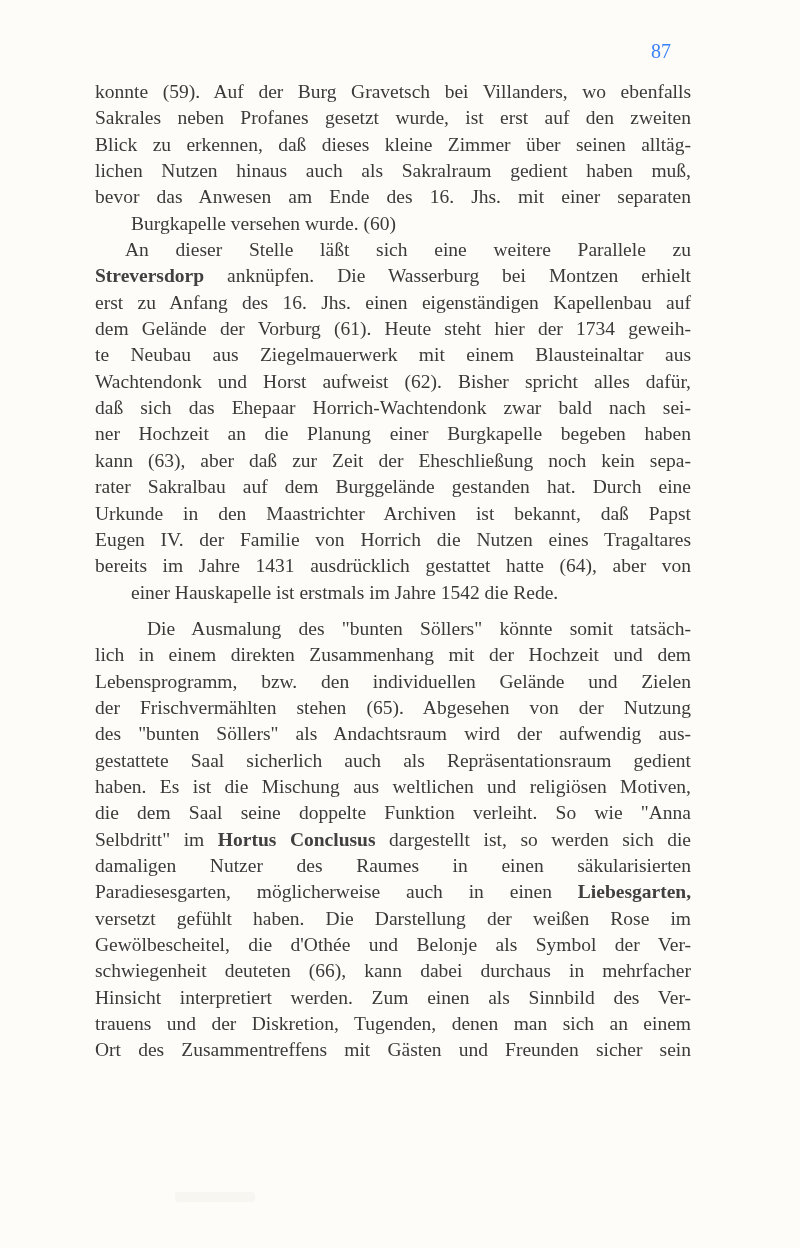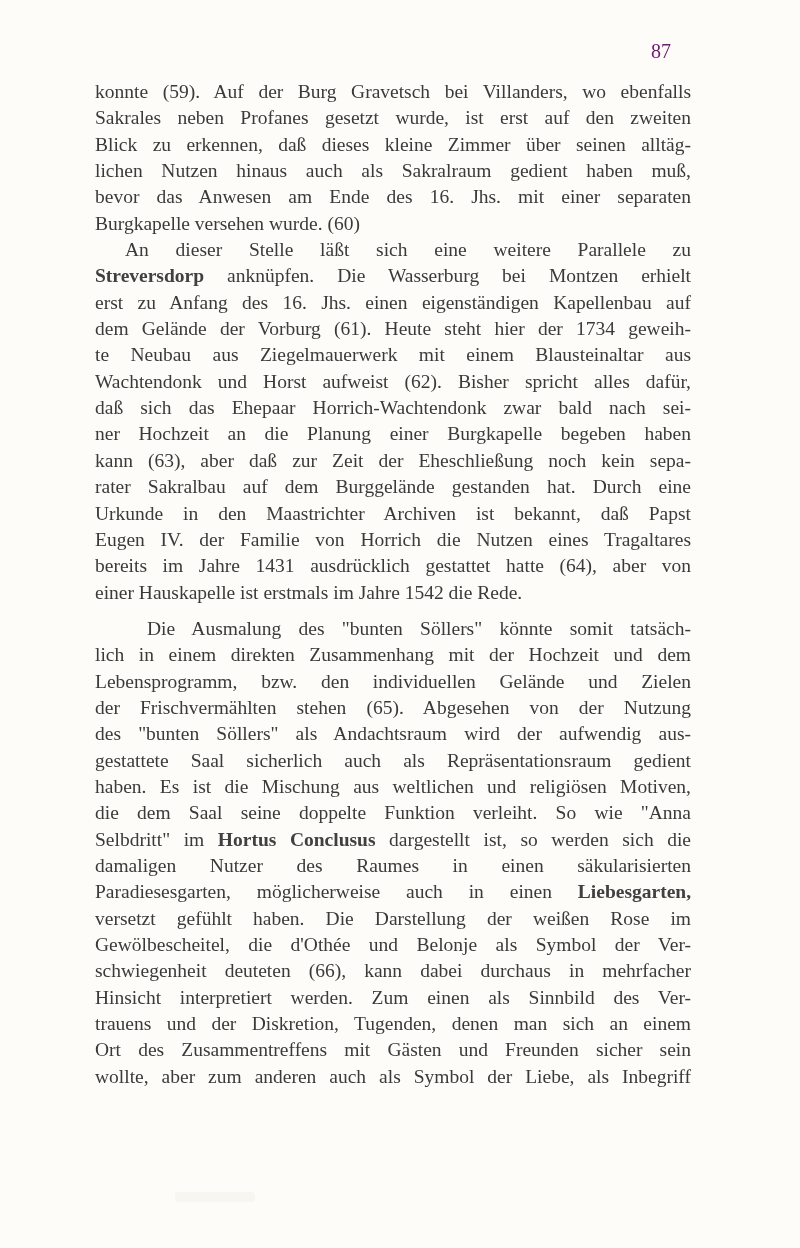--- a/index.html
+++ b/index.html
@@ -13,40 +13,41 @@
       position: relative;
       overflow: hidden;
       font-family: "Liberation Serif", "DejaVu Serif", serif;
       color: #3a3a3a;
     }
     .page-number {
       position: absolute;
       left: 651px;
       top: 40px;
       font-size: 20px;
-      color: #701a75;
+      color: #3b82f6;
     }
     .text-block {
       position: absolute;
       left: 95px;
       top: 79px;
       width: 596px;
     }
     .line {
       display: block;
       height: 26.35px;
       line-height: 26.35px;
       font-size: 19.5px;
       text-align: justify;
       text-align-last: justify;
       white-space: nowrap;
       overflow: visible;
     }
     .line.last {
       text-align-last: left;
+      margin-left: 36px;
     }
     .line.indent1 { padding-left: 30px; }
     .line.indent2 { padding-left: 52px; }
     .line.gap { margin-top: 10px; }
     .line b { font-weight: bold; color: #404040; }
     .line span { white-space: pre; }
     .bleed {
       position: absolute;
       left: 175px;
       top: 1192px;
@@ -101,18 +102,17 @@
     <div class="line">die dem Saal seine doppelte Funktion verleiht. So wie "Anna</div>
     <div class="line"><span>Selbdritt" im</span><span> </span><b>Hortus Conclusus</b><span> </span><span>dargestellt ist, so werden sich die</span></div>
     <div class="line">damaligen Nutzer des Raumes in einen säkularisierten</div>
     <div class="line"><span>Paradiesesgarten, möglicherweise auch in einen</span><span> </span><b>Liebesgarten</b><b>,</b></div>
     <div class="line">versetzt gefühlt haben. Die Darstellung der weißen Rose im</div>
     <div class="line">Gewölbescheitel, die d'Othée und Belonje als Symbol der Ver-</div>
     <div class="line">schwiegenheit deuteten (66), kann dabei durchaus in mehrfacher</div>
     <div class="line">Hinsicht interpretiert werden. Zum einen als Sinnbild des Ver-</div>
     <div class="line">trauens und der Diskretion, Tugenden, denen man sich an einem</div>
     <div class="line">Ort des Zusammentreffens mit Gästen und Freunden sicher sein</div>
-    <div class="line">wollte, aber zum anderen auch als Symbol der Liebe, als Inbegriff</div>
   </div>
 
 </div>
 
 <div class="bleed"></div>
 
 </body></html>

